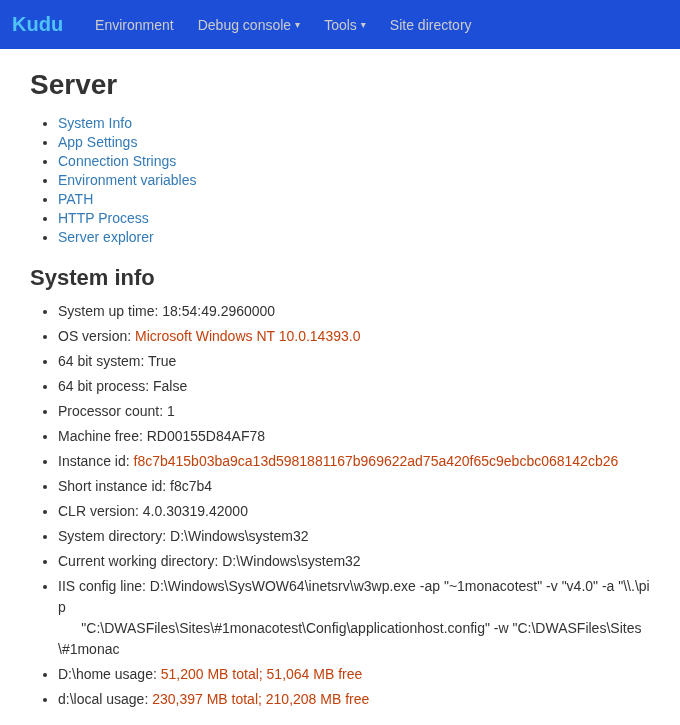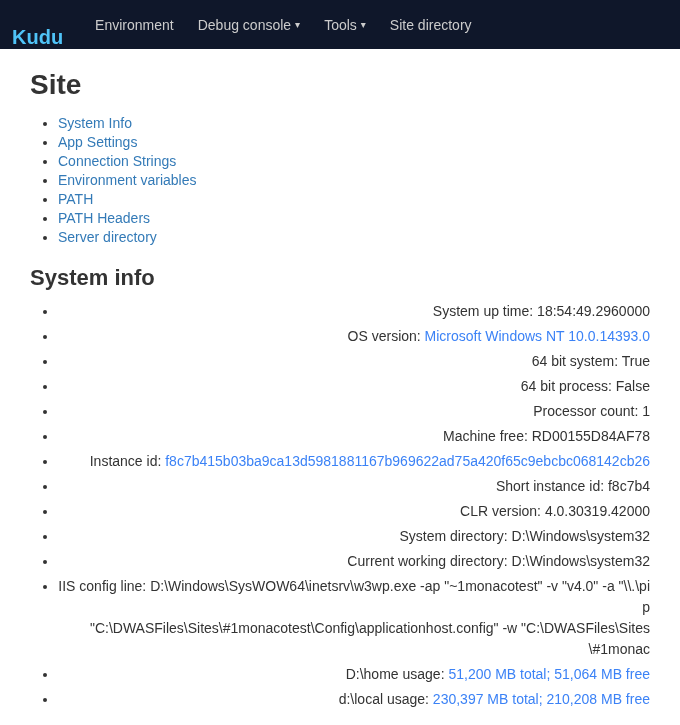--- a/index.html
+++ b/index.html
@@ -1,23 +1,23 @@
 <!DOCTYPE html>
 <html><head>
   <meta charset="utf-8">
   <style>
     * { margin: 0; padding: 0; box-sizing: border-box; }
     body { font-family: Arial, sans-serif; font-size: 14px; color: #333; background: #fff; }
 
     
     nav {
-      background: #0f172a;
+      background: #1d4ed8;
       color: #ccc;
       display: flex;
-      align-items: flex-end;
+      align-items: center;
       padding: 0 12px;
       height: 49px;
     }
     .nav-brand {
       color: #fff;
       font-size: 20px;
       font-weight: bold;
       margin-right: 20px;
       text-decoration: none;
     }
@@ -73,24 +73,23 @@
     ul.info-list {
       list-style: disc;
       padding-left: 28px;
       margin-bottom: 10px;
     }
     ul.info-list li {
       margin: 4px 0;
       line-height: 1.5;
       color: #333;
       font-size: 14px;
-      text-align: right;
     }
     ul.info-list li span.highlight {
-      color: #3b82f6;
+      color: #c2410c;
     }
 
     .long-text {
       word-break: break-all;
     }
   </style>
 </head>
 <body>
 
 <nav>
@@ -108,29 +107,29 @@
     <span>Tools</span>
     <span class="caret">▾</span>
   </a>
   <a class="nav-item">
     <span>Site directory</span>
   </a>
 </nav>
 
 <div class="content">
 
-  <h1 class="index-title">Site</h1>
+  <h1 class="index-title">Server</h1>
   <ul class="index-list">
     <li><a>System Info</a></li>
     <li><a>App Settings</a></li>
     <li><a>Connection Strings</a></li>
     <li><a>Environment variables</a></li>
     <li><a>PATH</a></li>
-    <li><a>PATH Headers</a></li>
-    <li><a>Server directory</a></li>
+    <li><a>HTTP Process</a></li>
+    <li><a>Server explorer</a></li>
   </ul>
 
   <h2 class="section-title">System info</h2>
   <ul class="info-list">
     <li>
       <span>System up time: </span><span>18:54:49.2960000</span>
     </li>
     <li>
       <span>OS version: </span><span class="highlight">Microsoft Windows NT 10.0.14393.0</span>
     </li>

